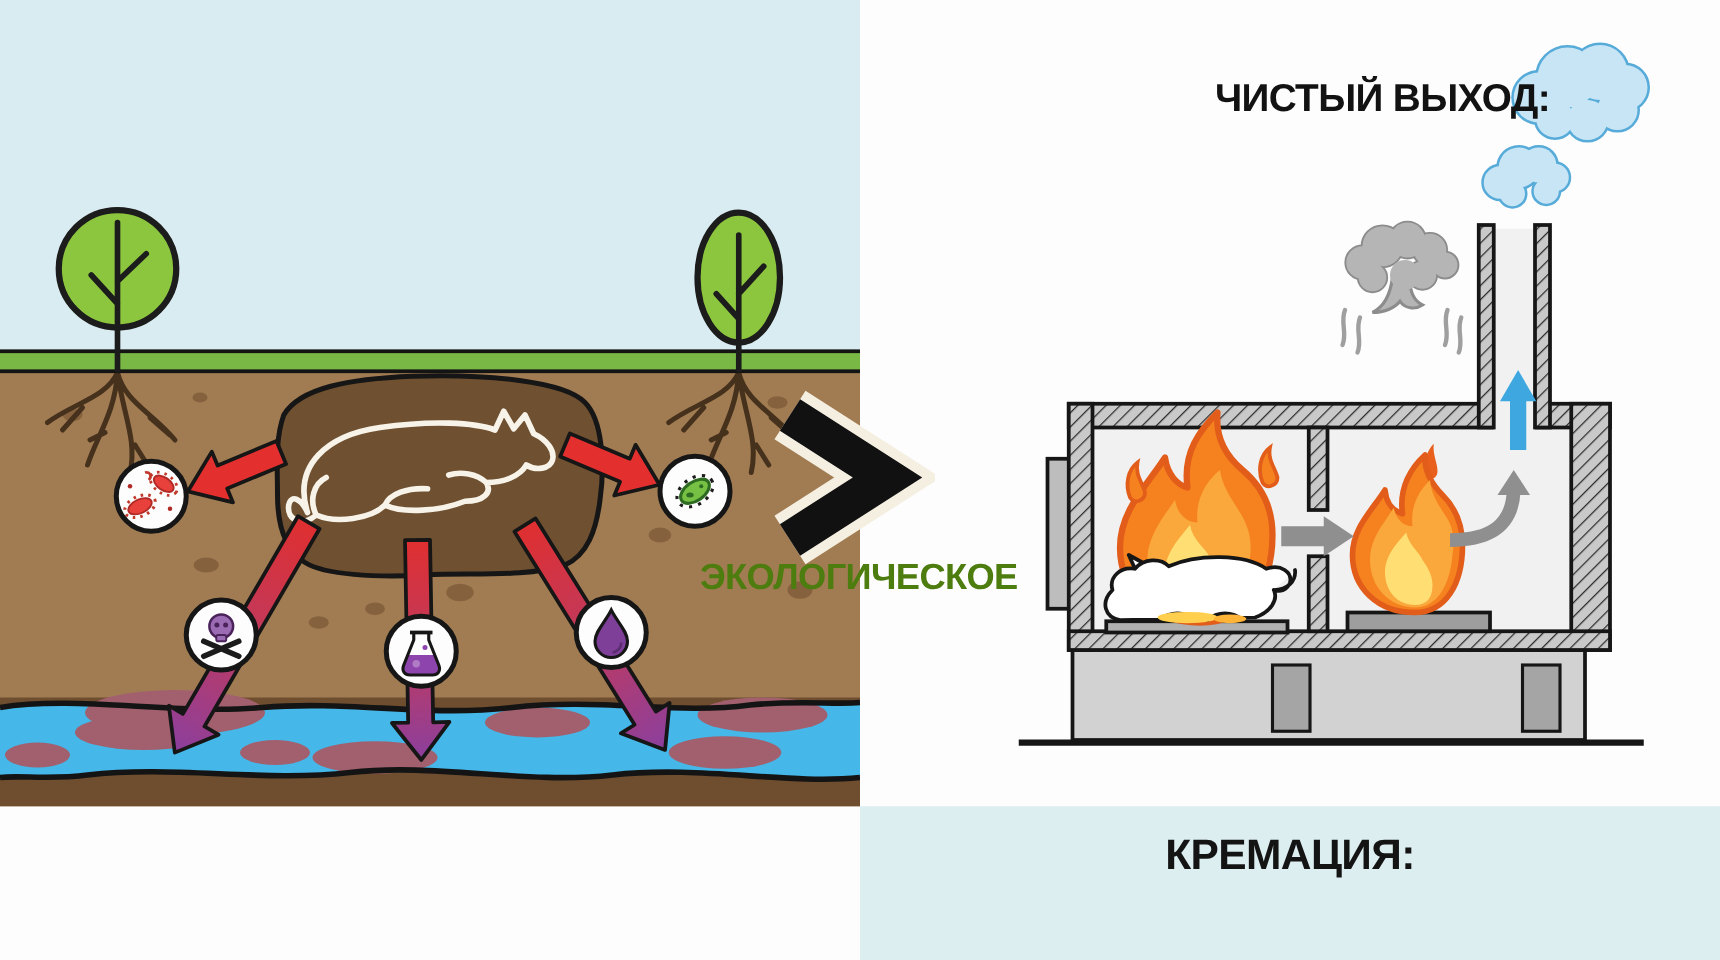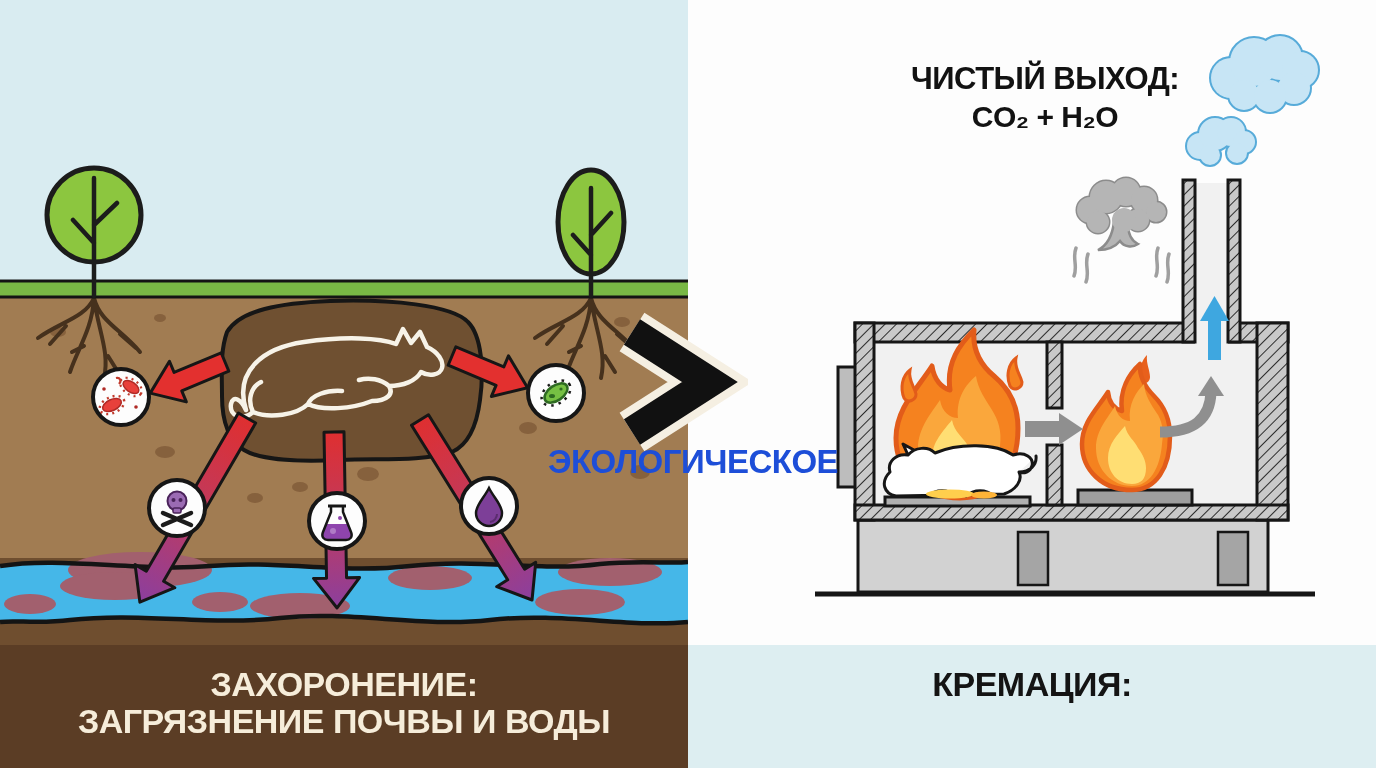--- a/index.html
+++ b/index.html
@@ -1,22 +1,22 @@
 <!DOCTYPE html>
 <html><head>
 <meta charset="utf-8">
 <style>
   html,body{margin:0;padding:0;background:#ffffff;}
   #stage{position:relative;width:1376px;height:768px;overflow:hidden;
          font-family:"Liberation Sans",sans-serif;background:#fdfdfd;}
   .abs{position:absolute;}
   .txt{font-weight:700;text-align:center;letter-spacing:-0.5px;line-height:1.1;}
-  #right-header{left:850px;top:62px;width:390px;font-size:31px;color:#121212;}
+  #right-header{left:850px;top:62px;width:390px;font-size:31px;color:#121212;text-align:right;}
   #right-header .l2{font-size:30px;margin-top:4px;}
-  #mid-label{left:548px;top:446px;width:278px;font-size:33px;color:#1d4ed8;line-height:32px;}
+  #mid-label{left:548px;top:446px;width:278px;font-size:29px;color:#4d7c0f;line-height:32px;}
   #footer-left{left:0;top:645px;width:688px;height:123px;background:#5b3d25;}
   #footer-left .txt{color:#f6edda;font-size:34px;line-height:37px;padding-top:21px;}
   #footer-right{left:688px;top:645px;width:688px;height:123px;background:#ddeef1;}
   #footer-right .txt{color:#141414;font-size:34px;line-height:37px;padding-top:21px;}
   svg{display:block;}
 </style>
 </head>
 <body>
 
 <div id="stage">
@@ -289,33 +289,26 @@
     </g>
   </svg>
 
   <svg class="abs" style="left:618px;top:306px" width="130" height="152" viewBox="0 0 130 152">
     <polyline points="14,26 92,76 14,126" fill="none" stroke="#f5efe2" stroke-width="46" stroke-linejoin="miter"></polyline>
     <polyline points="14,26 92,76 14,126" fill="none" stroke="#111111" stroke-width="30" stroke-linejoin="miter"></polyline>
   </svg>
 
   <div class="abs txt" id="right-header">
     <div>ЧИСТЫЙ ВЫХОД:</div>
-    <div class="l2">CO₂ + H₂O</div>
   </div>
 
   <div class="abs txt" id="mid-label">
     <div>ЭКОЛОГИЧЕСКОЕ</div>
   </div>
 
-  <div class="abs" id="footer-left">
-    <div class="txt">
-      <div>ЗАХОРОНЕНИЕ:</div>
-      <div>ЗАГРЯЗНЕНИЕ ПОЧВЫ И ВОДЫ</div>
-    </div>
-  </div>
 
   <div class="abs" id="footer-right">
     <div class="txt">
       <div>КРЕМАЦИЯ:</div>
     </div>
   </div>
 
 </div>
 
 </body></html>

